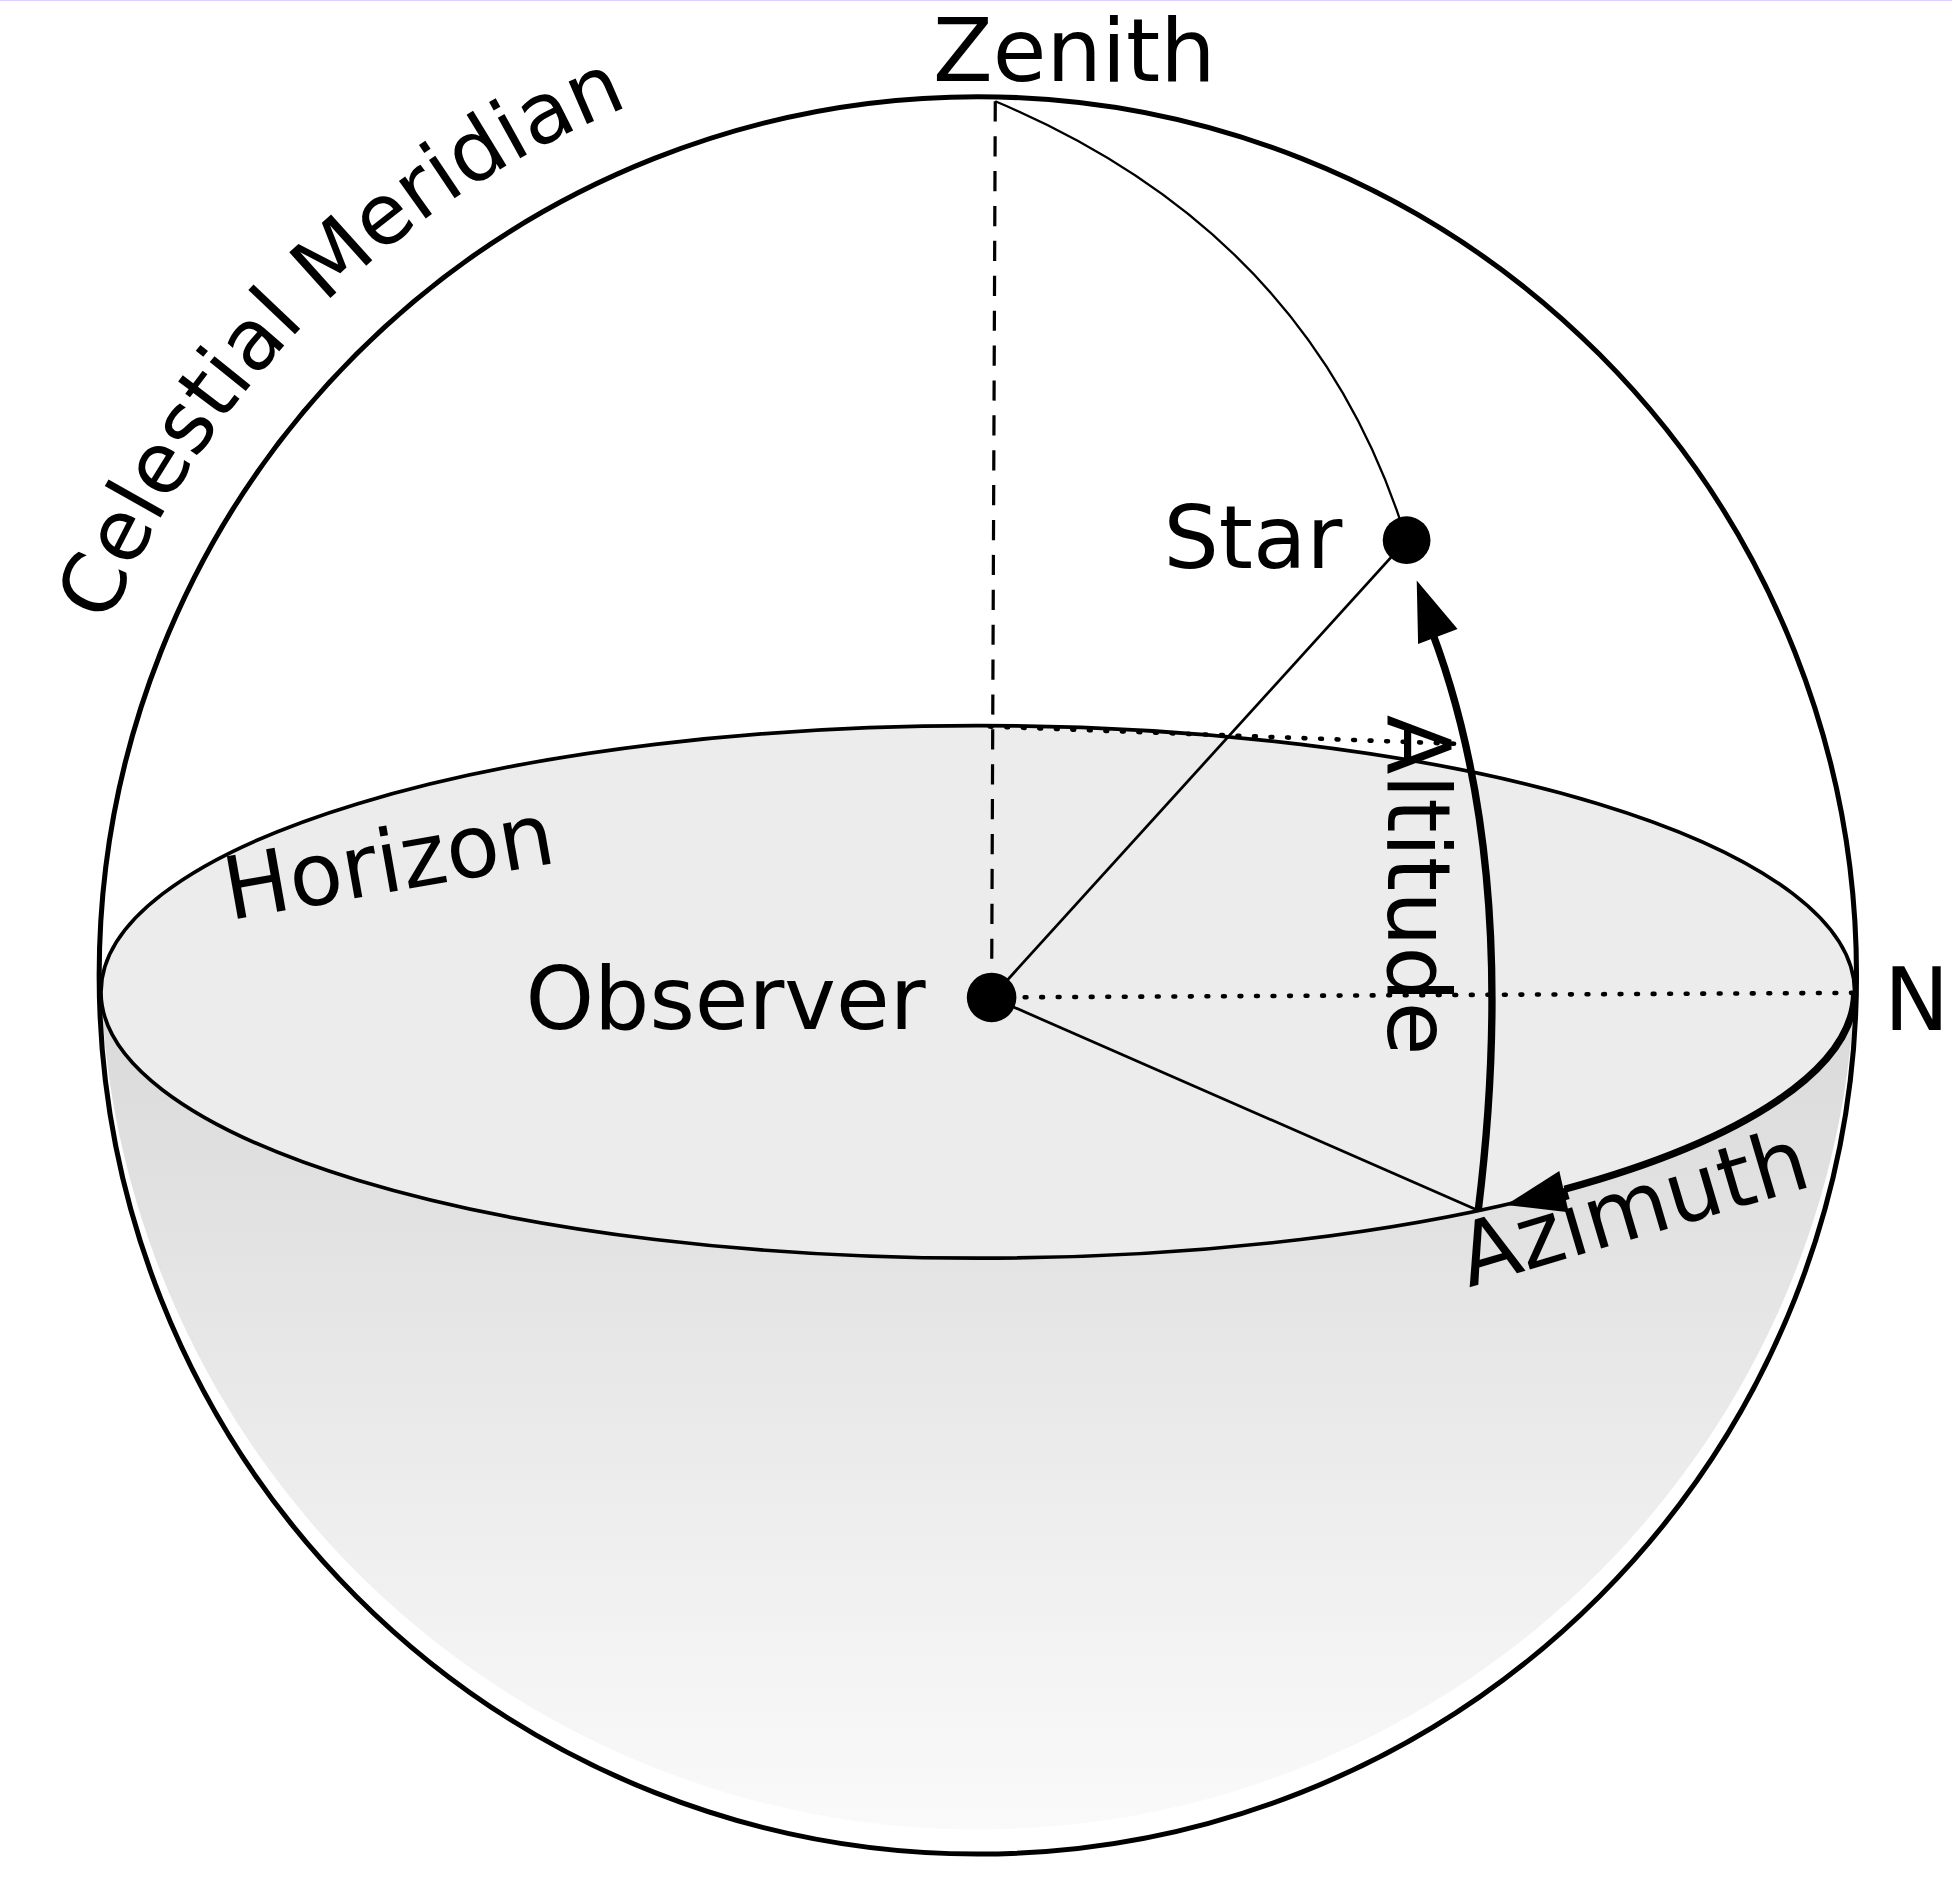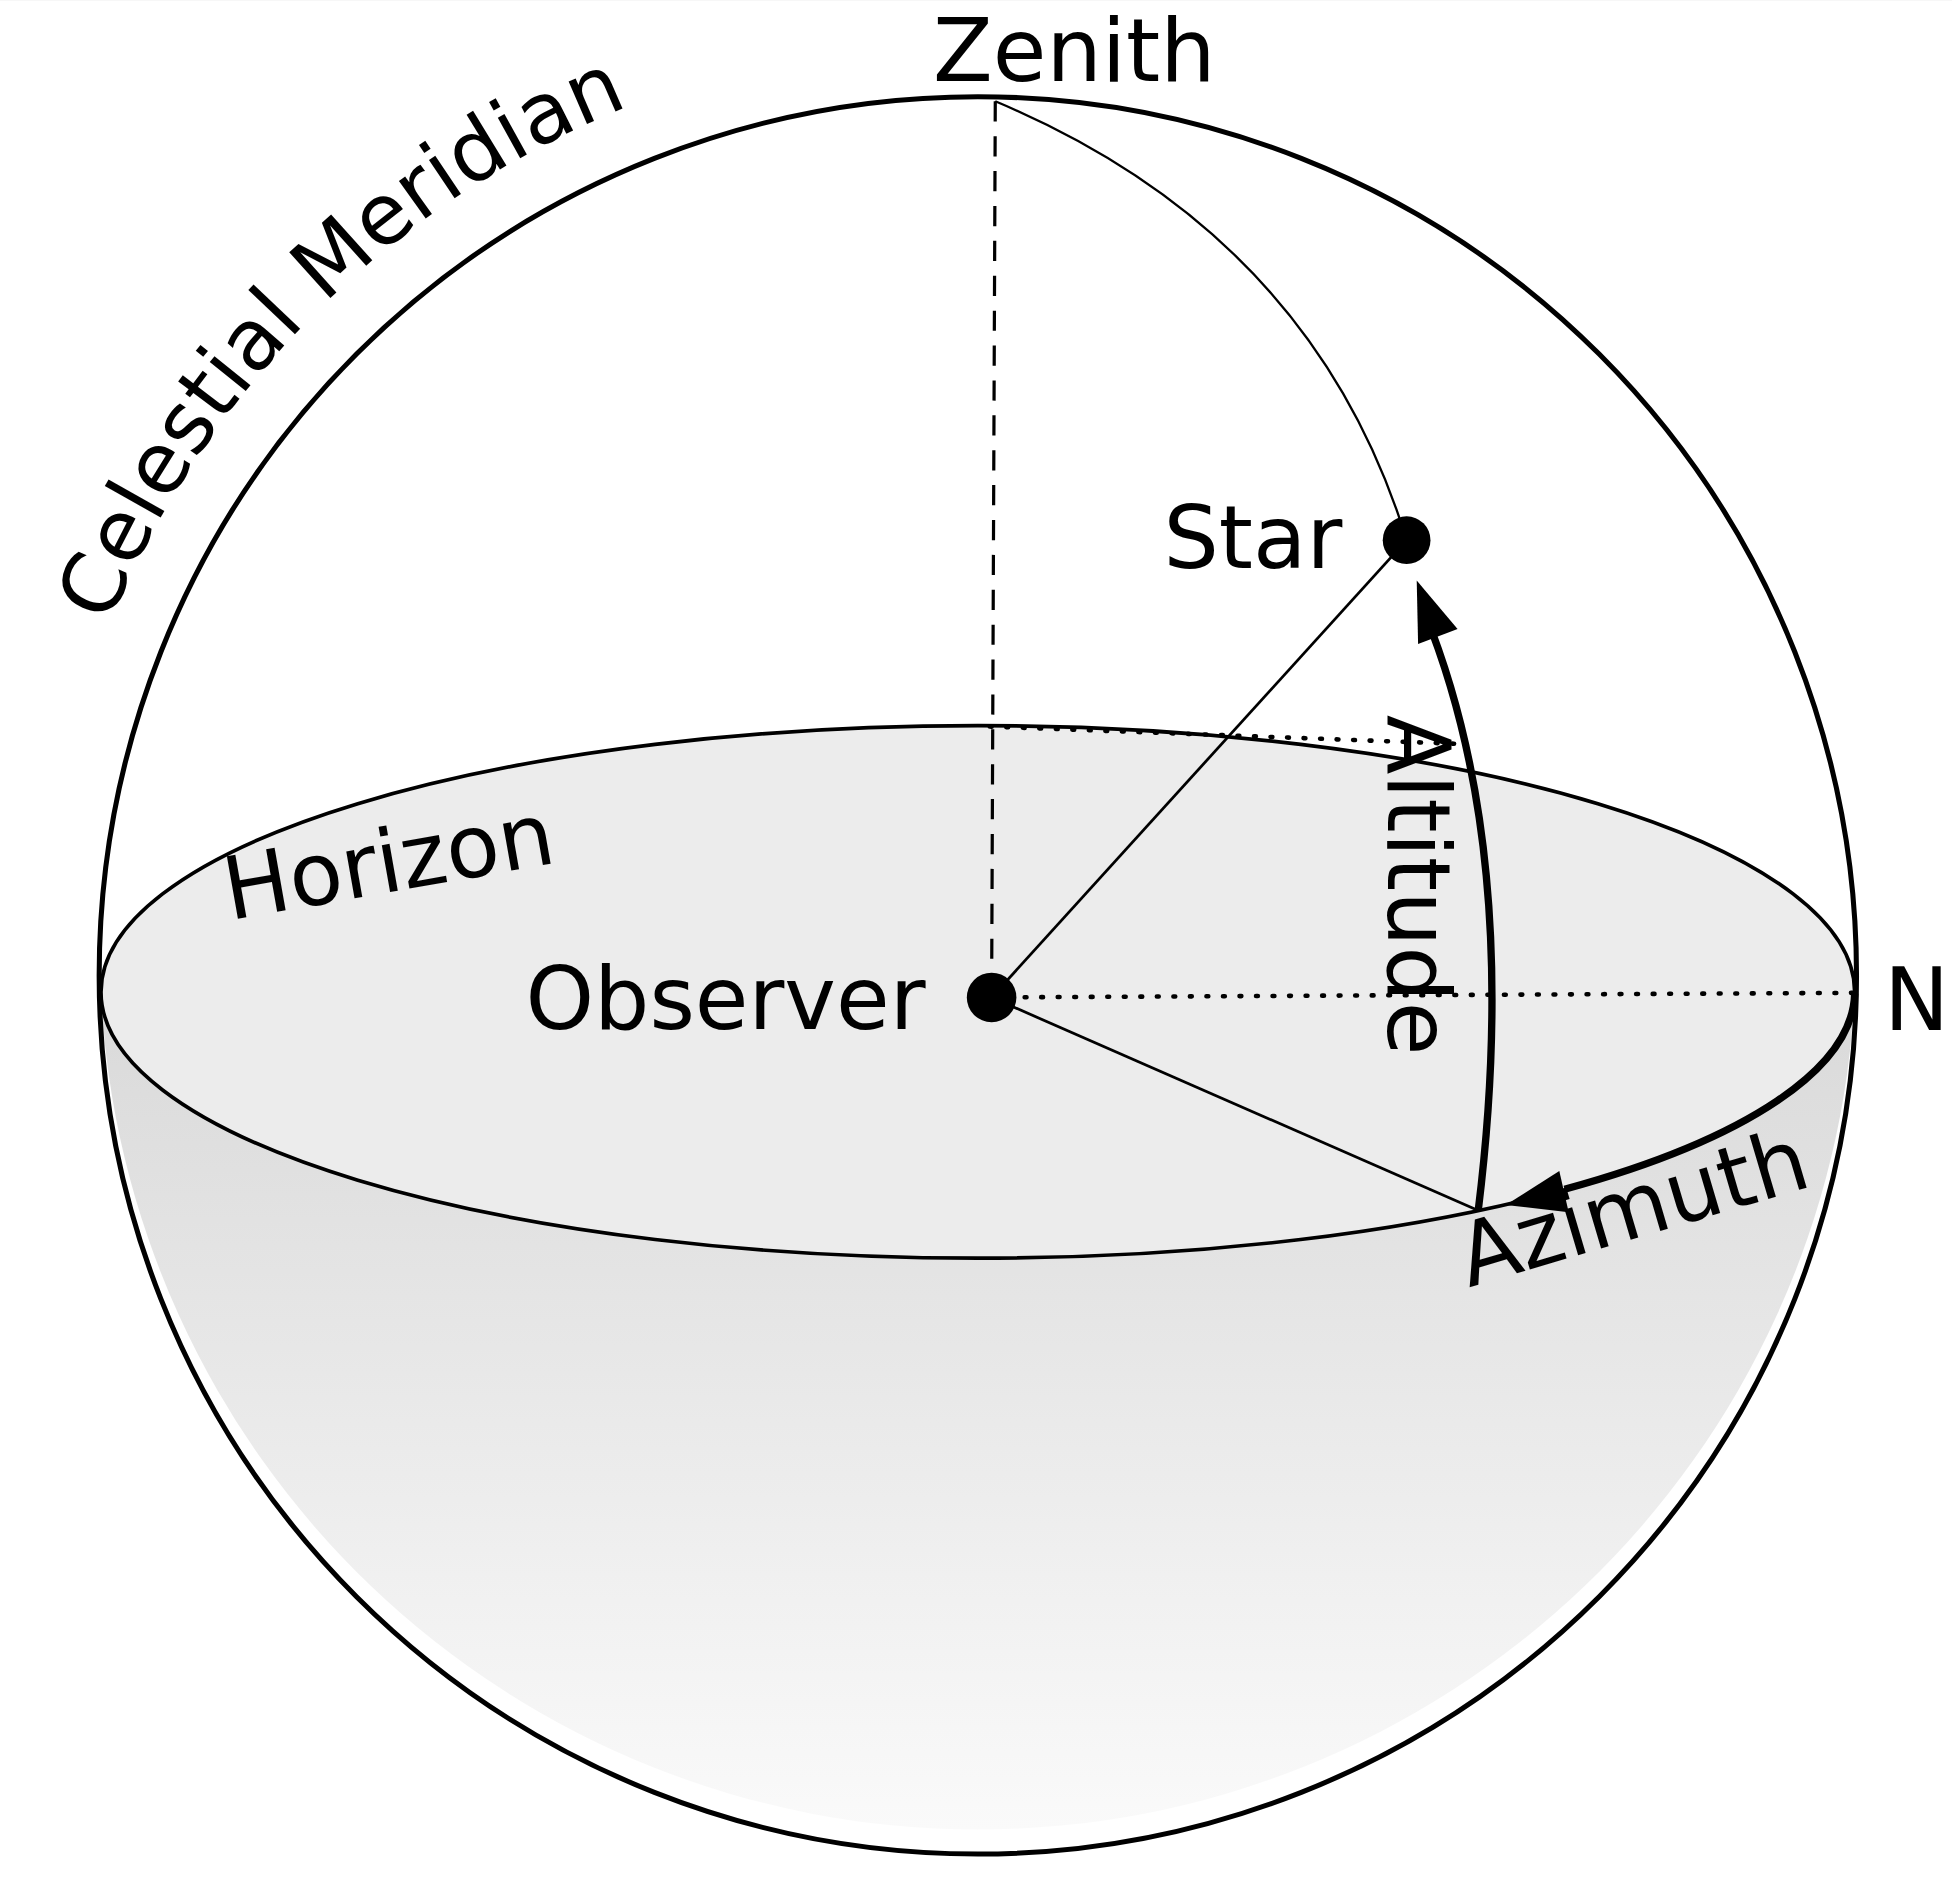--- a/index.html
+++ b/index.html
@@ -4,21 +4,21 @@
 <style>
   html, body {
     margin: 0;
     padding: 0;
     background: #ffffff;
   }
   .canvas {
     width: 1952px;
     height: 1881px;
     position: relative;
-    background: #e5e5e5;
+    background: #8b5cf6;
     overflow: hidden;
   }
   svg { display: block; }
   text, textPath {
     font-family: "DejaVu Sans", "Liberation Sans", sans-serif;
     fill: #000000;
   }
   .lbl      { font-size: 95px; }
   .lbl-med  { font-size: 92px; }
 </style>

